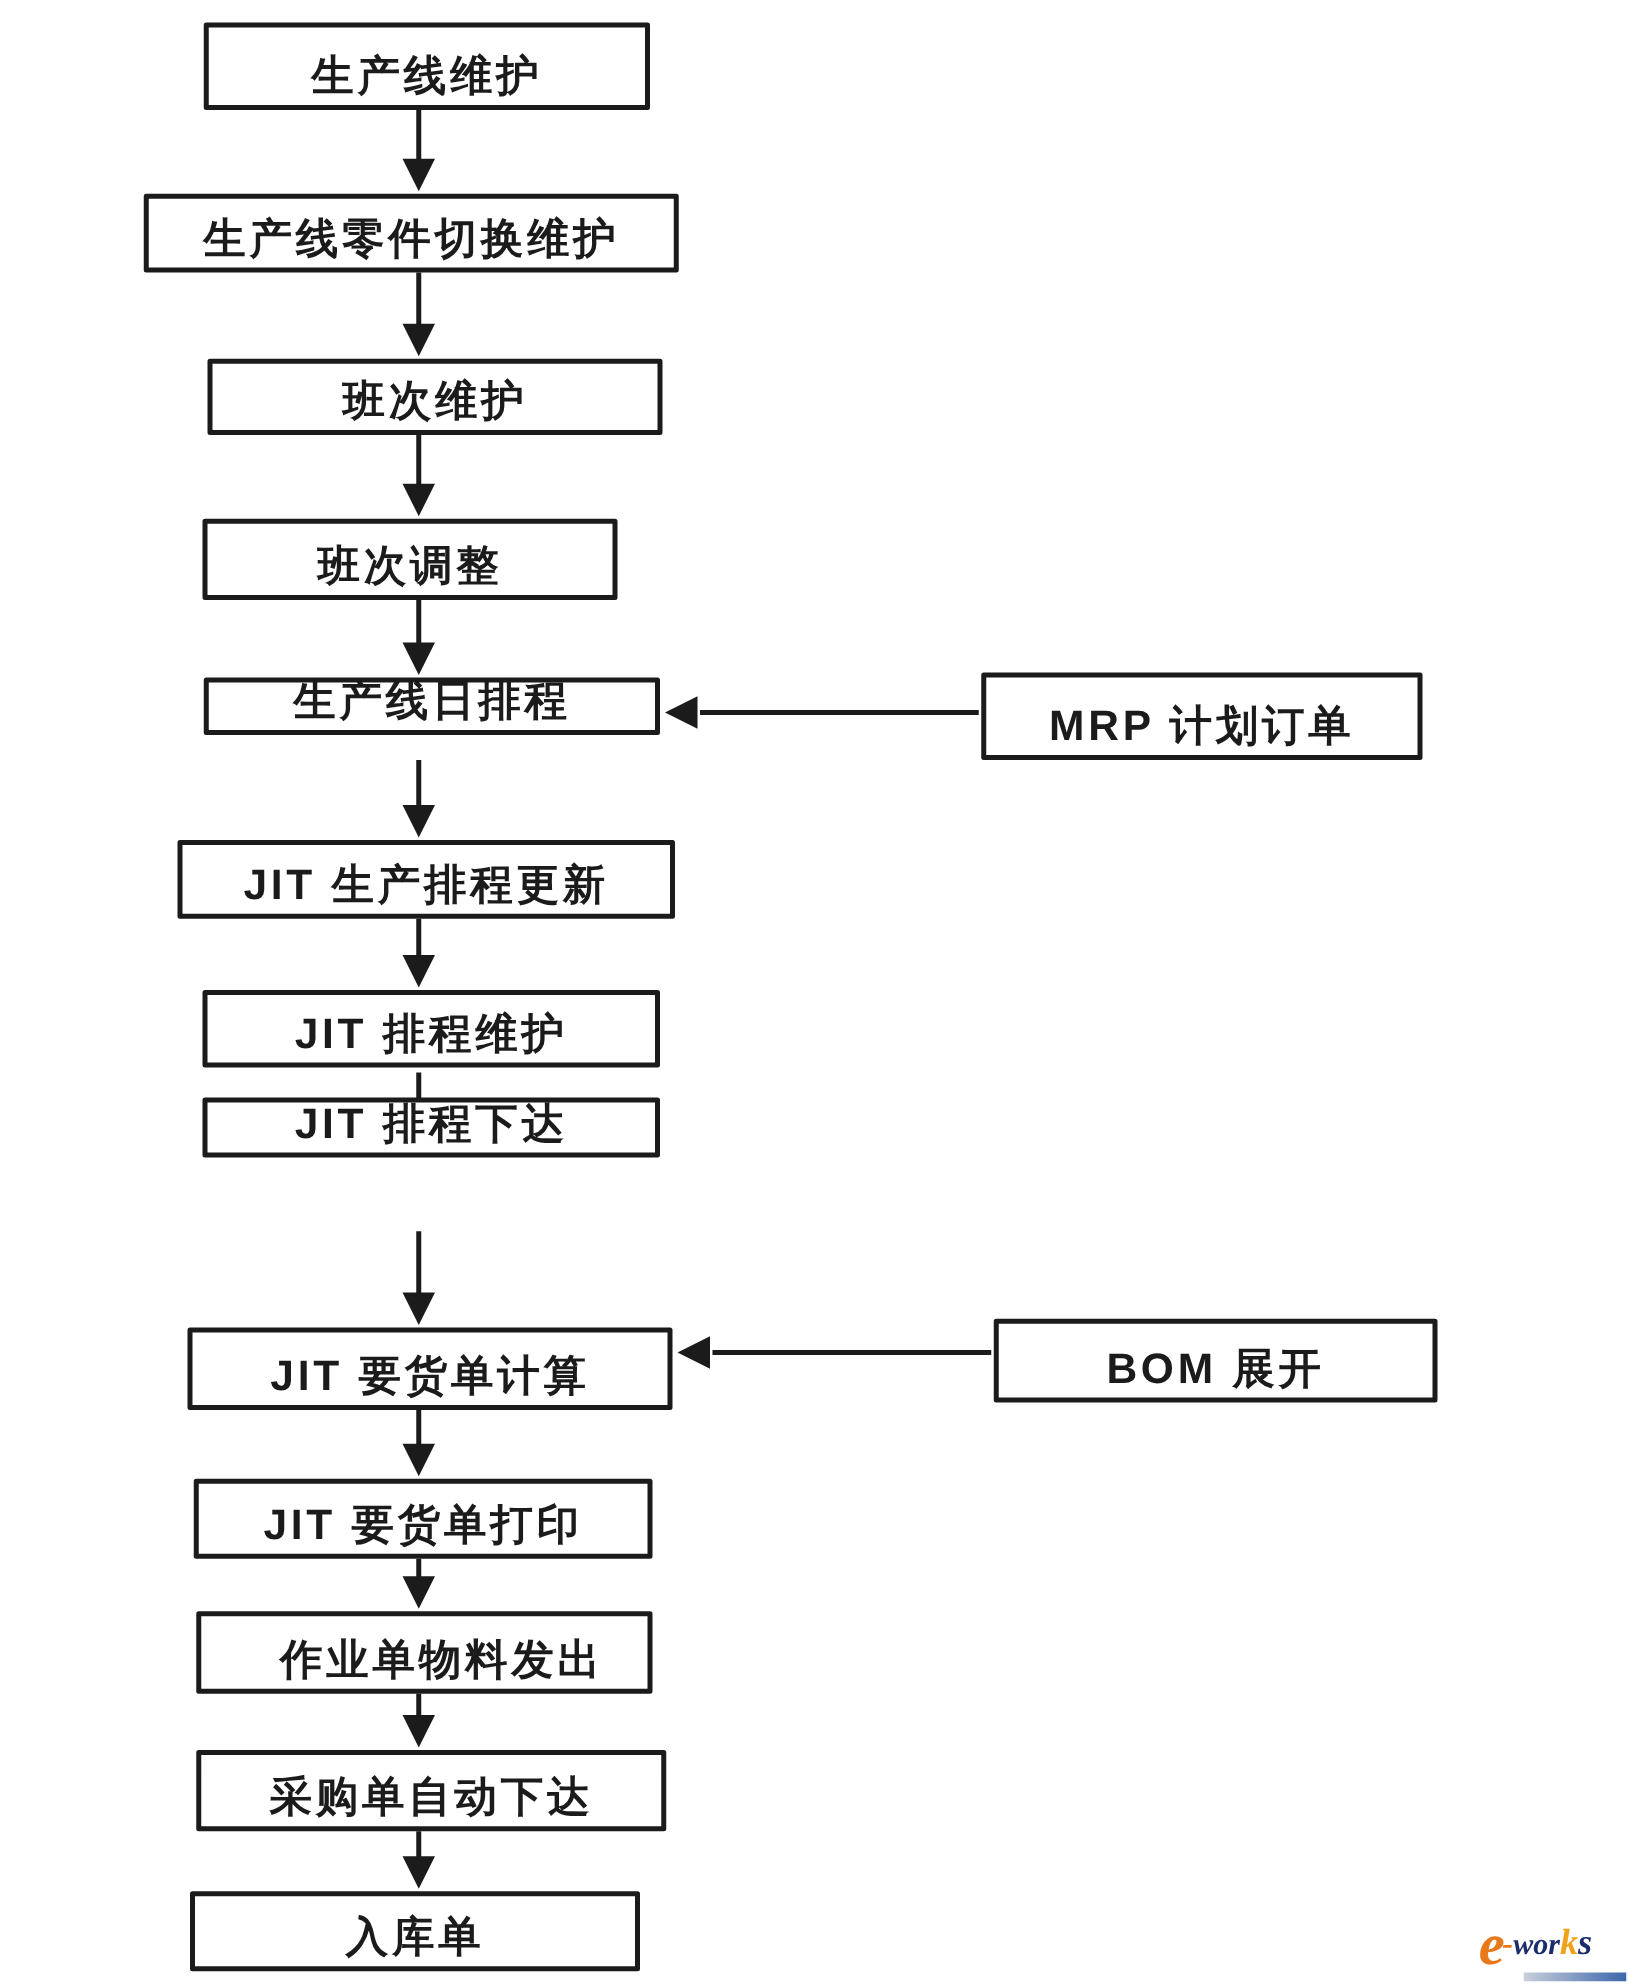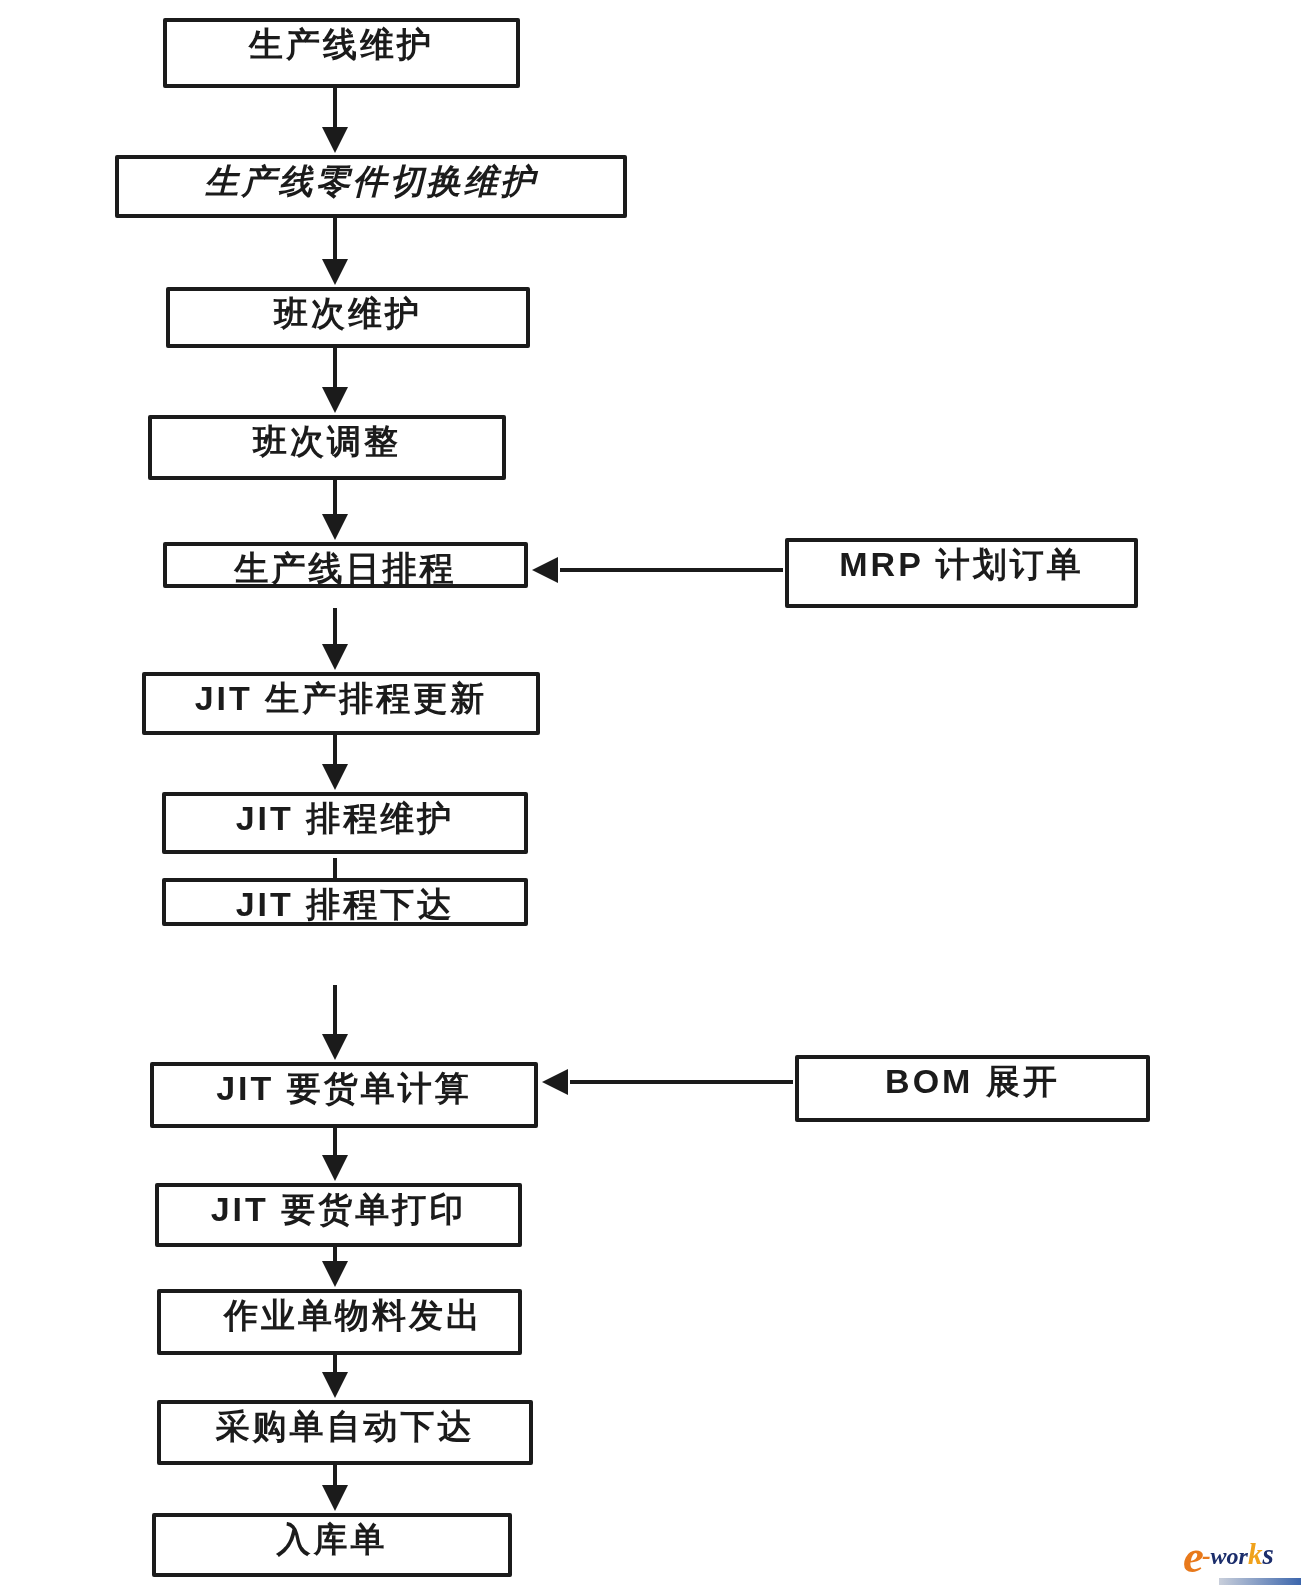--- a/index.html
+++ b/index.html
@@ -16,35 +16,35 @@
     left: 0; top: 0;
     pointer-events: none;
   }
   .node {
     position: absolute;
     box-sizing: border-box;
     border: 4px solid #1b1b1b;
     border-radius: 2px;
     background: #ffffff;
     display: flex;
-    align-items: flex-start;
+    align-items: flex-end;
     justify-content: center;
   }
   .node-label {
     font-size: 34px;
     font-weight: bold;
     color: #1b1b1b;
     letter-spacing: 3px;
     white-space: nowrap;
   }
   
   .n1  { left: 163px; top: 18px;   width: 357px; height: 70px; }
-  .n2  { left: 115px; top: 155px;  width: 512px; height: 63px; font-style: italic; }
+  .n2  { left: 115px; top: 155px;  width: 428px; height: 63px; }
   .n3  { left: 166px; top: 287px;  width: 364px; height: 61px; }
-  .n4  { left: 148px; top: 415px;  width: 358px; height: 65px; }
+  .n4  { left: 162px; top: 415px;  width: 332px; height: 65px; }
   .n5  { left: 163px; top: 542px;  width: 365px; height: 46px; }
   .n6  { left: 142px; top: 672px;  width: 398px; height: 63px; }
   .n7  { left: 162px; top: 792px;  width: 366px; height: 62px; }
   .n8  { left: 162px; top: 878px;  width: 366px; height: 48px; }
   .n9  { left: 150px; top: 1062px; width: 388px; height: 66px; }
   .n10 { left: 155px; top: 1183px; width: 367px; height: 64px; }
   .n11 { left: 157px; top: 1289px; width: 365px; height: 66px; padding-left: 28px; }
   .n12 { left: 157px; top: 1400px; width: 376px; height: 65px; }
   .n13 { left: 152px; top: 1513px; width: 360px; height: 64px; }
   

